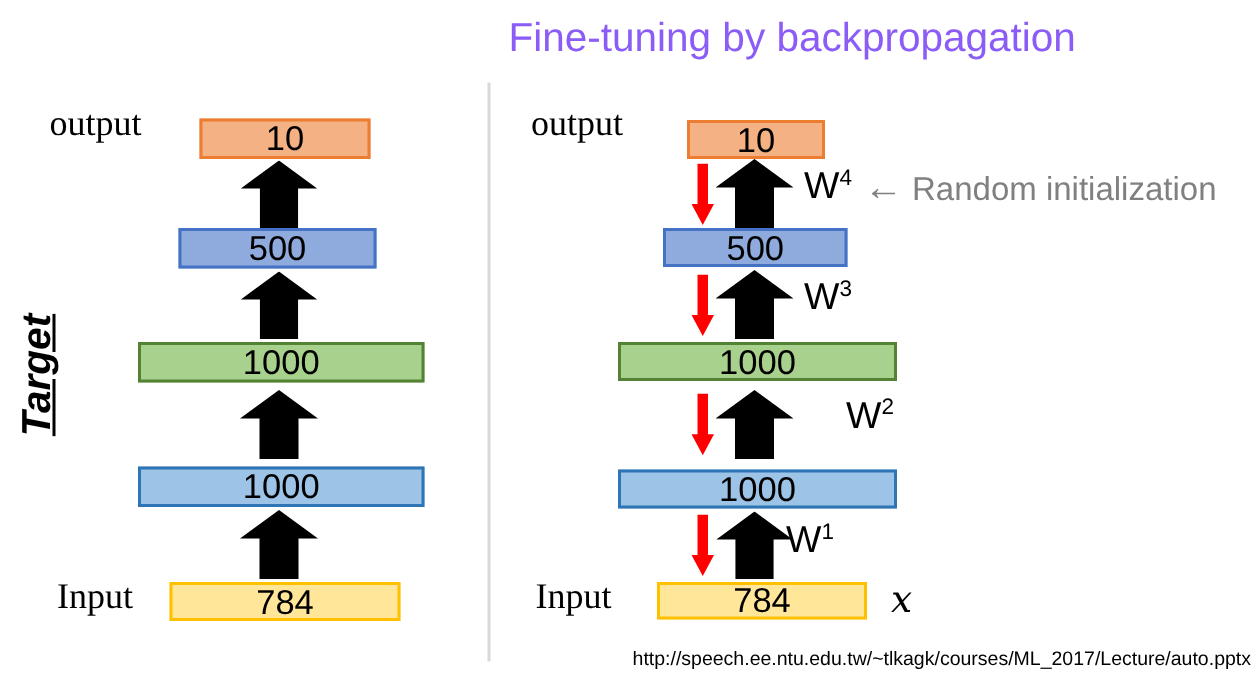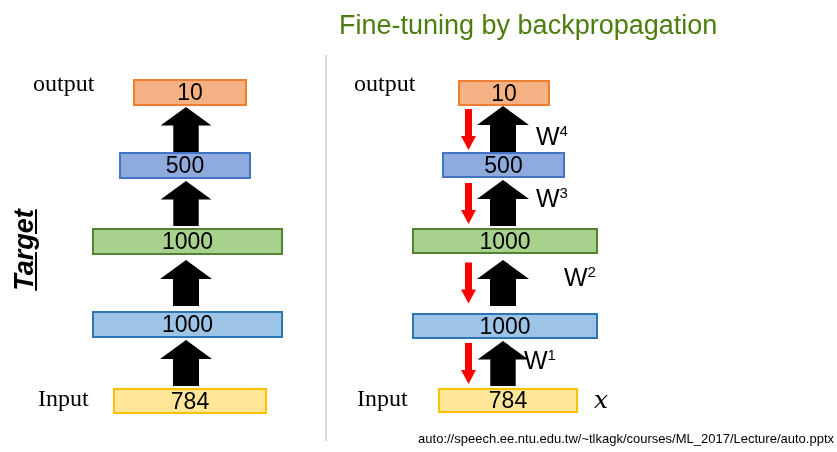--- a/index.html
+++ b/index.html
@@ -27,21 +27,21 @@
     font-size:27px; line-height:34px;
   }
   .x-symbol { position:absolute; font-family:"DejaVu Serif", serif; font-style:italic; font-size:25px; }
   .footer-url { position:absolute; right:3px; top:431px; font-size:13px; white-space:nowrap; }
 </style>
 </head>
 <body>
 
 <div class="slide">
 
-  <div class="title" style="color: #4d7c0f;">Fine-tuning by backpropagation</div>
+  <div class="title" style="color: #8b5cf6;">Fine-tuning by backpropagation</div>
   <div class="divider"></div>
 
   <div class="target">Target</div>
   <div class="side-label" style="left:33px; top:70px;">output</div>
 
   <div class="layer-box" style="left: 133px; top: 79px; width: 114px; height: 27px; background-color: rgb(244, 177, 131); border-color: rgb(237, 125, 49);">10</div>
 
   <svg class="arrow" style="left:160px; top:107px;" width="52" height="45" viewBox="0 0 52 46">
     <path d="M26 0 L52 19 L39 19 L39 46 L13 46 L13 19 L0 19 Z" fill="#000000"></path>
   </svg>
@@ -70,21 +70,24 @@
   <div class="side-label" style="left:354px; top:70px;">output</div>
 
   <div class="layer-box" style="left: 458px; top: 80px; width: 92px; height: 26px; background-color: rgb(244, 177, 131); border-color: rgb(237, 125, 49);">10</div>
 
   <svg class="arrow" style="left:461px; top:109px;" width="15" height="41" viewBox="0 0 15 41">
     <path d="M7.5 41 L0 27 L4 27 L4 0 L11 0 L11 27 L15 27 Z" fill="#FF0000"></path>
   </svg>
   <svg class="arrow" style="left:477px; top:106px;" width="52" height="46" viewBox="0 0 52 46">
     <path d="M26 0 L52 19 L39 19 L39 46 L13 46 L13 19 L0 19 Z" fill="#000000"></path>
   </svg>
-  <div class="w-label" style="left:536px; top:122px;text-align:center;"><span>W</span><sup>4</sup></div>
+  <div class="w-label" style="left:536px; top:110px;text-align:center;"><span>W</span><sup>4</sup></div>
+  <div class="annotation" style="left: 576px; top: 109px; color: rgb(128, 128, 128);">
+    <span class="arr">←</span><span>Random initialization</span>
+  </div>
 
   <div class="layer-box" style="left: 442px; top: 152px; width: 123px; height: 26px; background-color: rgb(143, 170, 220); border-color: rgb(68, 114, 196);">500</div>
 
   <svg class="arrow" style="left:461px; top:183px;" width="15" height="41" viewBox="0 0 15 41">
     <path d="M7.5 41 L0 27 L4 27 L4 0 L11 0 L11 27 L15 27 Z" fill="#FF0000"></path>
   </svg>
   <svg class="arrow" style="left:477px; top:180px;" width="52" height="46" viewBox="0 0 52 46">
     <path d="M26 0 L52 19 L39 19 L39 46 L13 46 L13 19 L0 19 Z" fill="#000000"></path>
   </svg>
   <div class="w-label" style="left:536px; top:184px;"><span>W</span><sup>3</sup></div>
@@ -106,14 +109,14 @@
   </svg>
   <svg class="arrow" style="left:477px; top:341px;" width="52" height="45" viewBox="0 0 52 46">
     <path d="M26 0 L52 19 L39 19 L39 46 L13 46 L13 19 L0 19 Z" fill="#000000"></path>
   </svg>
   <div class="w-label" style="left:524px; top:346px;"><span>W</span><sup>1</sup></div>
 
   <div class="side-label" style="left:357px; top:385px;">Input</div>
   <div class="layer-box" style="left: 438px; top: 388px; width: 140px; height: 25px; background-color: rgb(255, 230, 153); border-color: rgb(255, 192, 0);">784</div>
   <div class="x-symbol" style="left:594px; top:385px;">x</div>
 
-  <div class="footer-url">auto://speech.ee.ntu.edu.tw/~tlkagk/courses/ML_2017/Lecture/auto.pptx</div>
+  <div class="footer-url">http://speech.ee.ntu.edu.tw/~tlkagk/courses/ML_2017/Lecture/auto.pptx</div>
 </div>
 
 </body></html>

